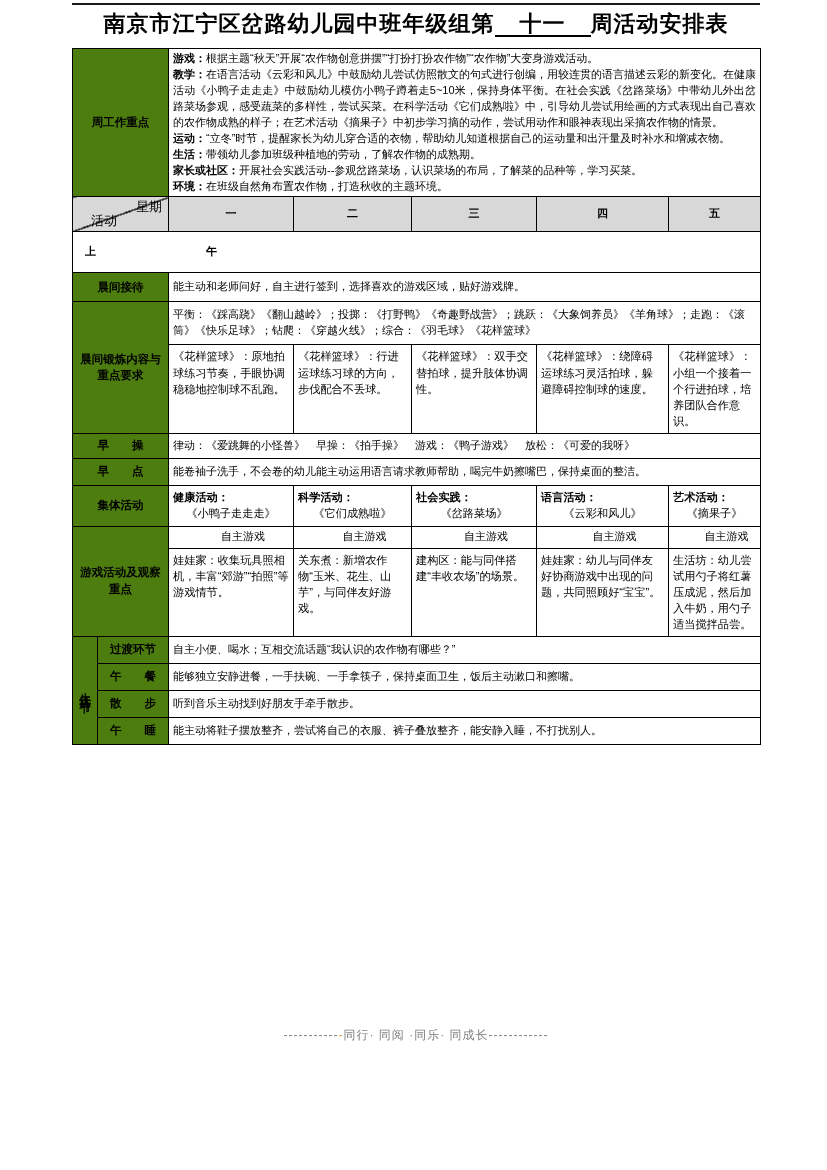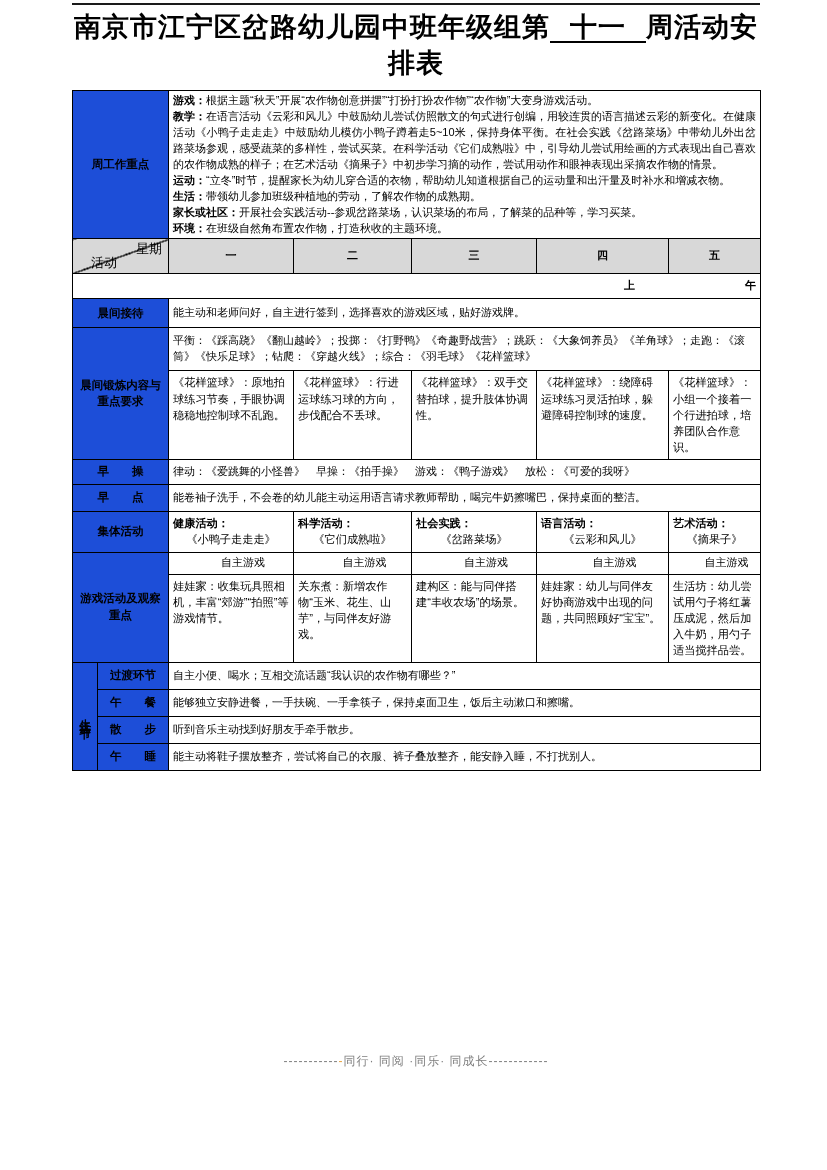--- a/index.html
+++ b/index.html
@@ -9,46 +9,46 @@
     color:#000;
   }
   .sheet{width:688px;margin:0 0 0 72px;}
 
   
   .brand{padding-top:34px;display:flex;align-items:flex-end;gap:3px;}
   .brand-name{font-size:12px;color:#9b9b9b;line-height:1;padding-bottom:3px;}
   .rule{border-bottom:2px solid #1a1a1a;margin-top:3px;}
 
   
-  .doc-title{margin-top:4px;text-align:center;font-size:27px;font-weight:bold;letter-spacing:1px;}
+  .doc-title{margin-top:4px;text-align:center;font-size:22px;font-weight:bold;letter-spacing:1px;}
   .doc-title .blank{display:inline-block;min-width:96px;text-align:center;border-bottom:2px solid #000;line-height:1.05;}
   .date-line{text-align:center;font-size:15px;font-weight:bold;margin-top:3px;letter-spacing:1px;}
   .date-line .u{display:inline-block;padding:0 9px;border-bottom:2px solid #000;line-height:1.05;}
   .date-line .dash{padding:0 6px;}
 
   
   table.schedule{border-collapse:collapse;width:688px;margin-top:9px;table-layout:fixed;
     font-size:11px;line-height:1.45;}
   table.schedule,table.schedule td{border:1.5px solid #000;}
   td{padding:2px 4px;vertical-align:middle;word-break:break-all;}
-  td.lbl{background:#1d4ed8;text-align:center;font-weight:bold;font-size:11.5px;padding:2px 2px;}
+  td.lbl{background:#4d7c0f;text-align:center;font-weight:bold;font-size:11.5px;padding:2px 2px;}
   td.content-top{vertical-align:top;text-align:left;}
   .runin{margin:0;text-align:justify;}
   .runin b{font-weight:bold;}
 
   
   td.diag{background:
       linear-gradient(to bottom right,transparent calc(50% - 0.7px),#000 calc(50% - 0.7px),#000 calc(50% + 0.7px),transparent calc(50% + 0.7px)),
       #d8d8d8;
     position:relative;padding:0;font-weight:normal;font-size:13px;}
   td.diag .corner-top{position:absolute;top:1px;right:6px;}
   td.diag .corner-bottom{position:absolute;bottom:1px;left:18px;}
 
   td.day-head{background:#d8d8d8;text-align:center;font-weight:bold;}
-  td.session{text-align:right;font-weight:bold;padding:4px;}
+  td.session{text-align:left;font-weight:bold;padding:12px;}
   td.session .gap{display:inline-block;width:110px;}
   td.center{text-align:center;padding-left:28px;}
   td.daycell{vertical-align:top;text-align:left;padding:3px 4px;font-size:11.2px;}
   .act-type{text-align:left;font-weight:bold;}
   .act-title{text-align:center;}
   .vlabel{writing-mode:vertical-lr;text-orientation:upright;margin:0 auto;letter-spacing:3px;font-weight:bold;}
 
   
   tr.r-days td{height:30px;}
   tr.r-session td{height:15px;}

